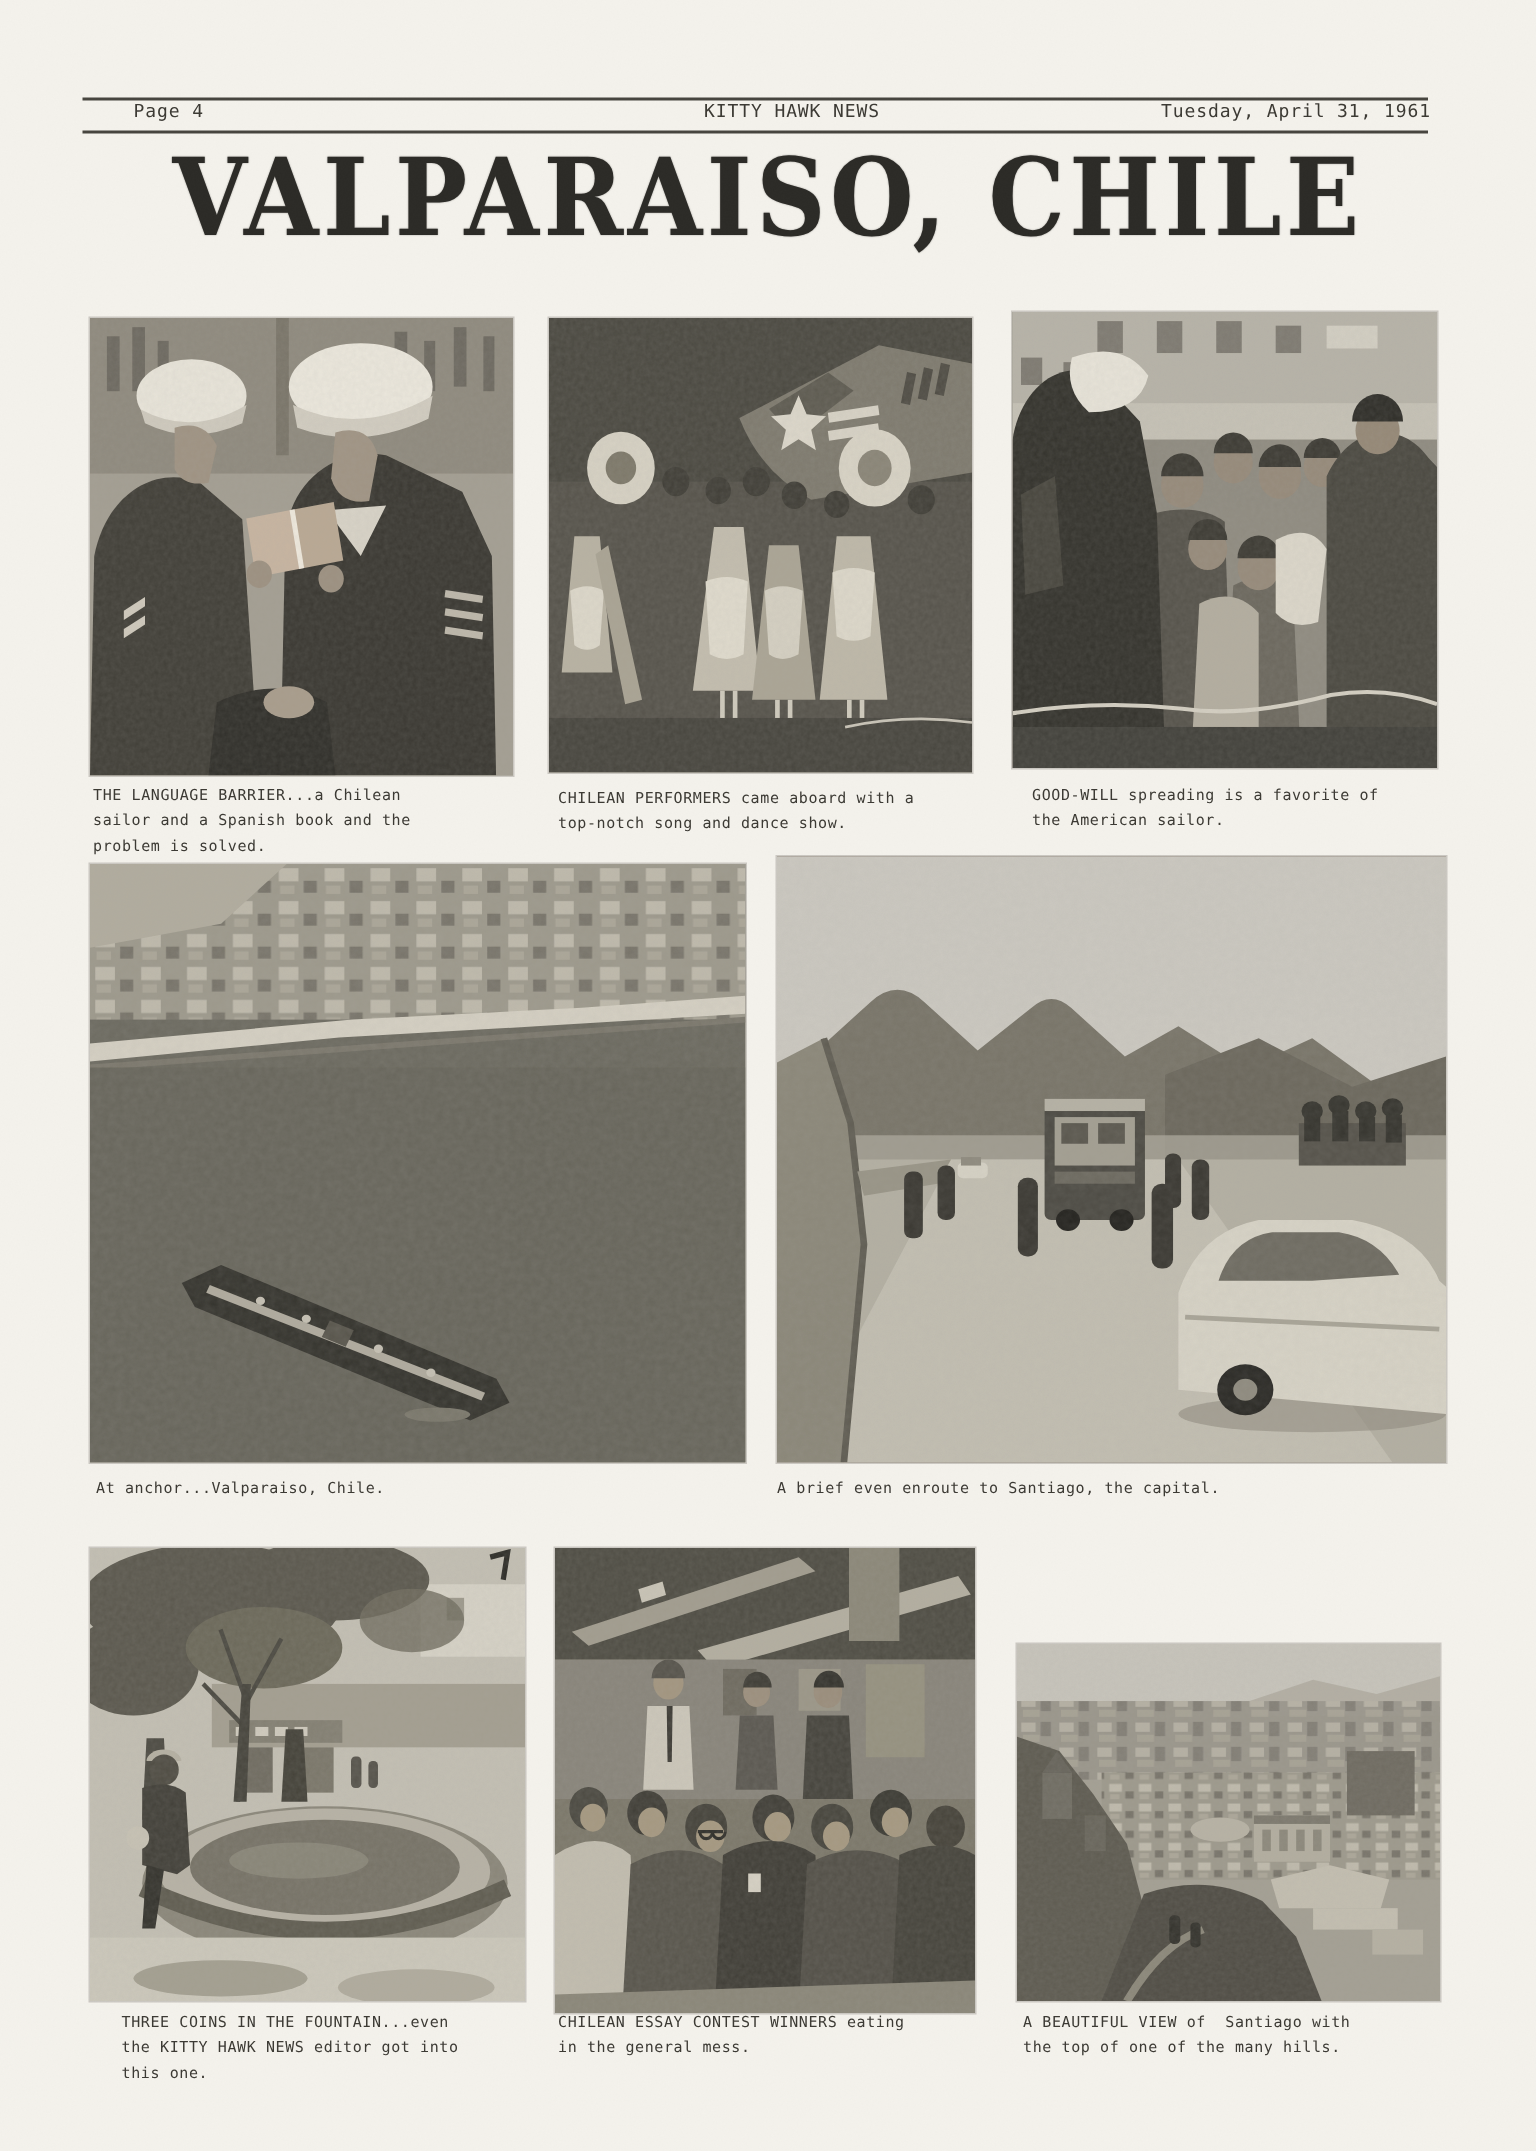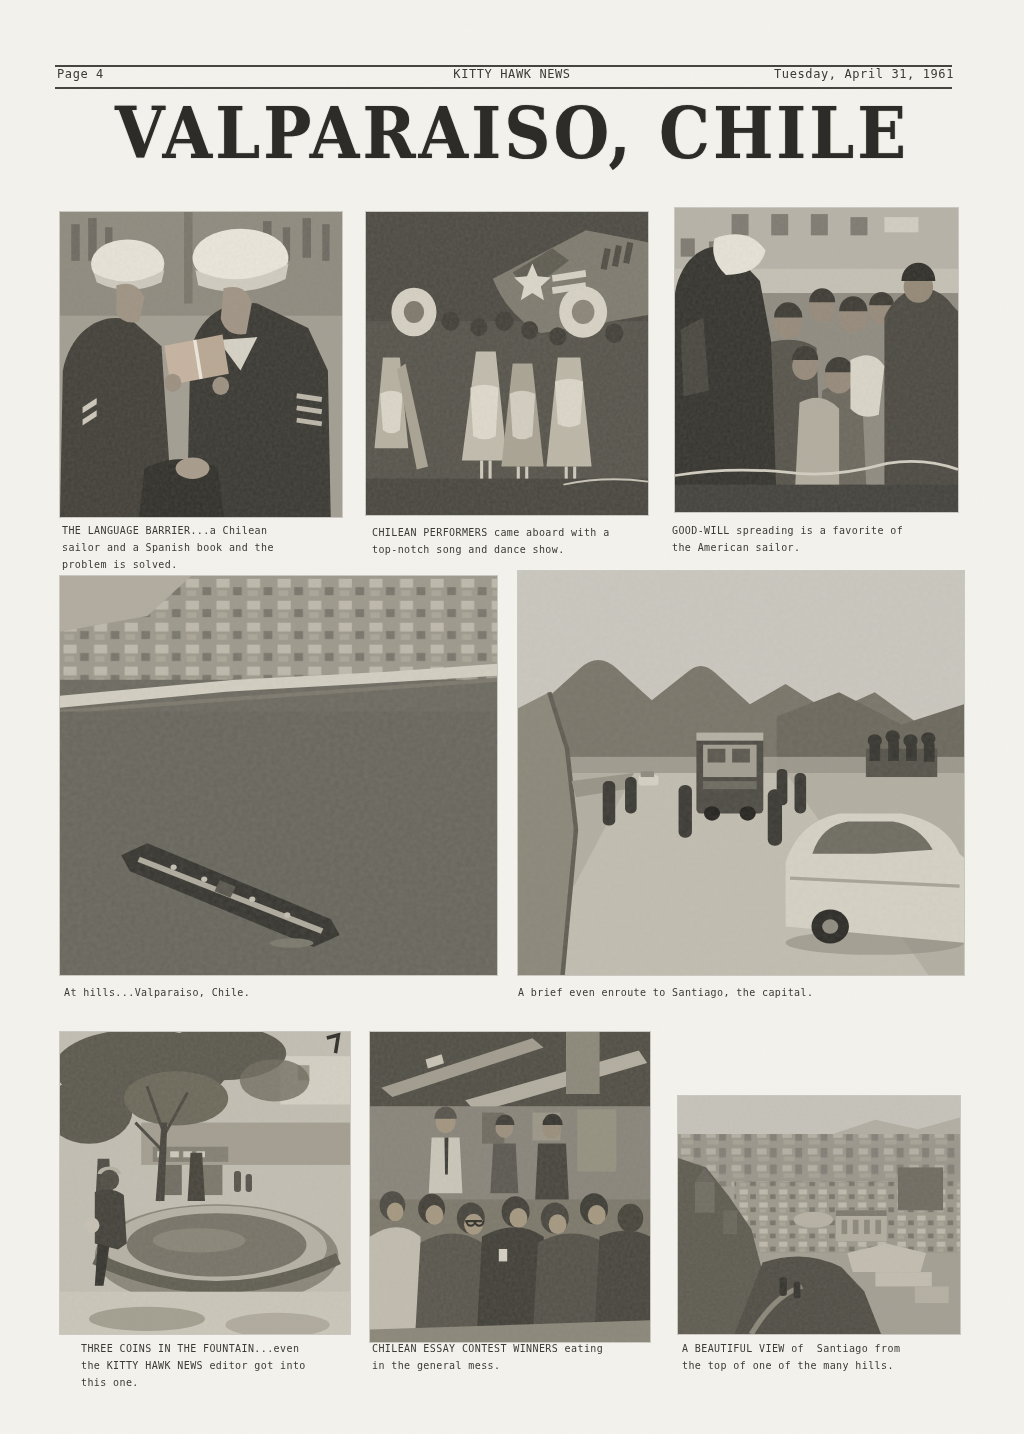--- a/index.html
+++ b/index.html
@@ -3,21 +3,21 @@
 <meta charset="utf-8">
 <style>
   html,body{margin:0;padding:0;}
   body{
     width:1024px;height:1434px;position:relative;overflow:hidden;
     background:#f4f2ec;
     font-family:"DejaVu Sans Mono", monospace;
     color:#3b3933;
   }
   .rule{position:absolute;left:55px;width:897px;height:2px;background:#46443e;}
-  .mh{position:absolute;top:67px;font-size:12px;letter-spacing:0.6px;white-space:pre;}
+  .mh{position:absolute;top:67px;font-size:12px;letter-spacing:0.6px;white-space:pre;margin-left:32px;}
   .mh-left{left:57px;}
   .mh-center{left:0;right:0;text-align:center;}
   .mh-right{right:70px;}
   .headline{
     position:absolute;left:0;right:0;top:92px;margin:0;text-align:center;
     font-family:"DejaVu Serif", serif;font-weight:bold;
     font-size:64px;line-height:74px;letter-spacing:3px;color:#2b2a26;
     transform:scaleY(1.12);transform-origin:top center;
     text-shadow:0 0 1px rgba(43,42,38,.55);
   }
@@ -198,21 +198,21 @@
     <rect y="91" width="100" height="9" fill="#41403a"></rect>
     <rect width="100" height="100" filter="url(#grain)" opacity="0.28"></rect>
   </svg>
 </div>
 
 <p class="caption" style="left:62px;top:522px;width:300px">THE LANGUAGE BARRIER...a Chilean
 sailor and a Spanish book and the
 problem is solved.</p>
 <p class="caption" style="left:372px;top:524px;width:310px">CHILEAN PERFORMERS came aboard with a
 top-notch song and dance show.</p>
-<p class="caption" style="left:672px;top:522px;width:310px">GOOD-WILL spreading is a favorite of
+<p class="caption" style="left:688px;top:522px;width:310px">GOOD-WILL spreading is a favorite of
 the American sailor.</p>
 
 <div class="photo" style="left:60px;top:576px;width:437px;height:399px">
   <svg viewBox="0 0 100 100" preserveAspectRatio="none">
     <rect width="100" height="100" fill="#6b695f"></rect>
     <rect width="100" height="26" fill="url(#city)"></rect>
     <path d="M0,0 L30,0 L20,10 L0,14 Z" fill="#b1ac9e"></path>
     <path d="M0,30 L40,26 L75,24 L100,22 L100,25 L70,27 L38,29 L0,33 Z" fill="#d5d0c3"></path>
     <path d="M0,34 L100,26" stroke="#7b776c" stroke-width="1"></path>
     <rect y="34" width="100" height="66" fill="#67655b"></rect>
@@ -274,21 +274,21 @@
     <ellipse cx="80" cy="92" rx="20" ry="3" fill="#8f8b7e" opacity="0.6"></ellipse>
     <path d="M60,72 Q63,62 72,60 L86,60 Q96,62 99,70 L100,71 L100,92 L60,88 Z" fill="#d7d3c6"></path>
     <path d="M66,70 Q68,63 74,62 L84,62 Q90,63 93,69 L80,70 Z" fill="#6e6b61"></path>
     <path d="M61,76 L99,78" stroke="#a8a497" stroke-width="0.8"></path>
     <circle cx="70" cy="88" r="4.2" fill="#2a2925"></circle>
       <circle cx="70" cy="88" r="1.8" fill="#8f8b7f"></circle>
     <rect width="100" height="100" filter="url(#grain)" opacity="0.26"></rect>
   </svg>
 </div>
 
-<p class="caption" style="left:64px;top:984px;width:440px">At hills...Valparaiso, Chile.</p>
+<p class="caption" style="left:64px;top:984px;width:440px">At anchor...Valparaiso, Chile.</p>
 <p class="caption" style="left:518px;top:984px;width:440px">A brief even enroute to Santiago, the capital.</p>
 
 <div class="photo" style="left:60px;top:1032px;width:290px;height:302px">
   <svg viewBox="0 0 100 100" preserveAspectRatio="none">
     <rect width="100" height="100" fill="#c3bfb3"></rect>
     <rect x="76" y="8" width="24" height="16" fill="#d6d2c6"></rect>
     <rect x="82" y="11" width="4" height="5" fill="#9d998c"></rect>
     <rect x="28" y="30" width="72" height="14" fill="#a39e90"></rect>
     <rect x="32" y="38" width="26" height="5" fill="#837f72"></rect>
     <g fill="#cfcabd">
@@ -423,18 +423,18 @@
     </g>
     <rect width="100" height="100" filter="url(#grain)" opacity="0.28"></rect>
   </svg>
 </div>
 
 <p class="caption" style="left:81px;top:1340px;width:300px">THREE COINS IN THE FOUNTAIN...even
 the KITTY HAWK NEWS editor got into
 this one.</p>
 <p class="caption" style="left:372px;top:1340px;width:310px">CHILEAN ESSAY CONTEST WINNERS eating
 in the general mess.</p>
-<p class="caption" style="left:682px;top:1340px;width:300px">A BEAUTIFUL VIEW of  Santiago from
+<p class="caption" style="left:682px;top:1340px;width:300px">A BEAUTIFUL VIEW of  Santiago with
 the top of one of the many hills.</p>
 
 <svg class="page-grain">
   <rect width="100%" height="100%" filter="url(#grain)" opacity="0.05"></rect>
 </svg>
 
 </body></html>

